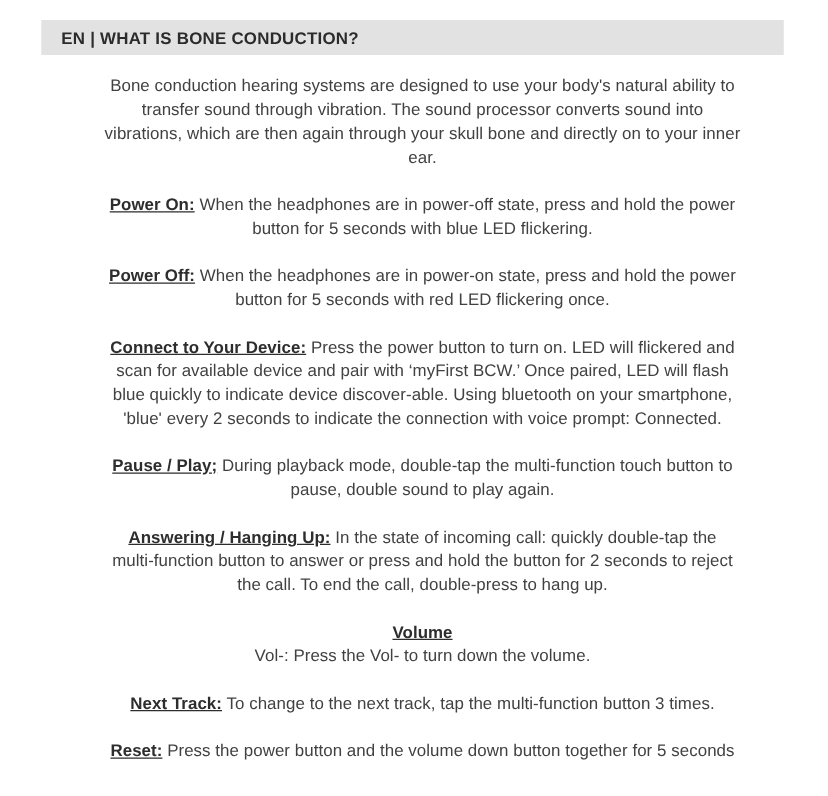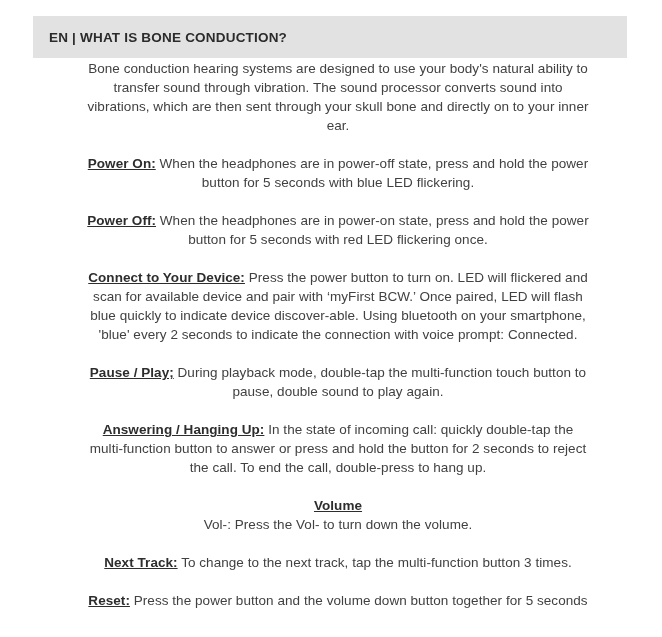--- a/index.html
+++ b/index.html
@@ -14,21 +14,21 @@
   .page {
     position: absolute;
     inset: 0;
     background: #ffffff;
   }
   .header-bar {
     position: absolute;
     left: 33px;
     top: 16px;
     width: 594px;
-    height: 42px;
+    height: 28px;
     background: #e2e2e2;
     display: flex;
     align-items: center;
     box-sizing: border-box;
     padding-left: 16px;
   }
   .header-title {
     font-size: 13.5px;
     font-weight: 700;
     color: #2b2b2b;
@@ -57,21 +57,21 @@
 <body>
 
 <div class="page">
   <div class="header-bar">
     <span class="header-title">EN | WHAT IS BONE CONDUCTION?</span>
   </div>
   <div class="content">
       <div class="para">
         <div class="line">Bone conduction hearing systems are designed to use your body's natural ability to</div>
         <div class="line">transfer sound through vibration. The sound processor converts sound into</div>
-        <div class="line">vibrations, which are then sent through your skull bone and directly on to your inner</div>
+        <div class="line">vibrations, which are then again through your skull bone and directly on to your inner</div>
         <div class="line">ear.</div>
       </div>
       <div class="para">
         <div class="line"><b>Power On:</b> When the headphones are in power-off state, press and hold the power</div>
         <div class="line">button for 5 seconds with blue LED flickering.</div>
       </div>
       <div class="para">
         <div class="line"><b>Power Off:</b> When the headphones are in power-on state, press and hold the power</div>
         <div class="line">button for 5 seconds with red LED flickering once.</div>
       </div>

